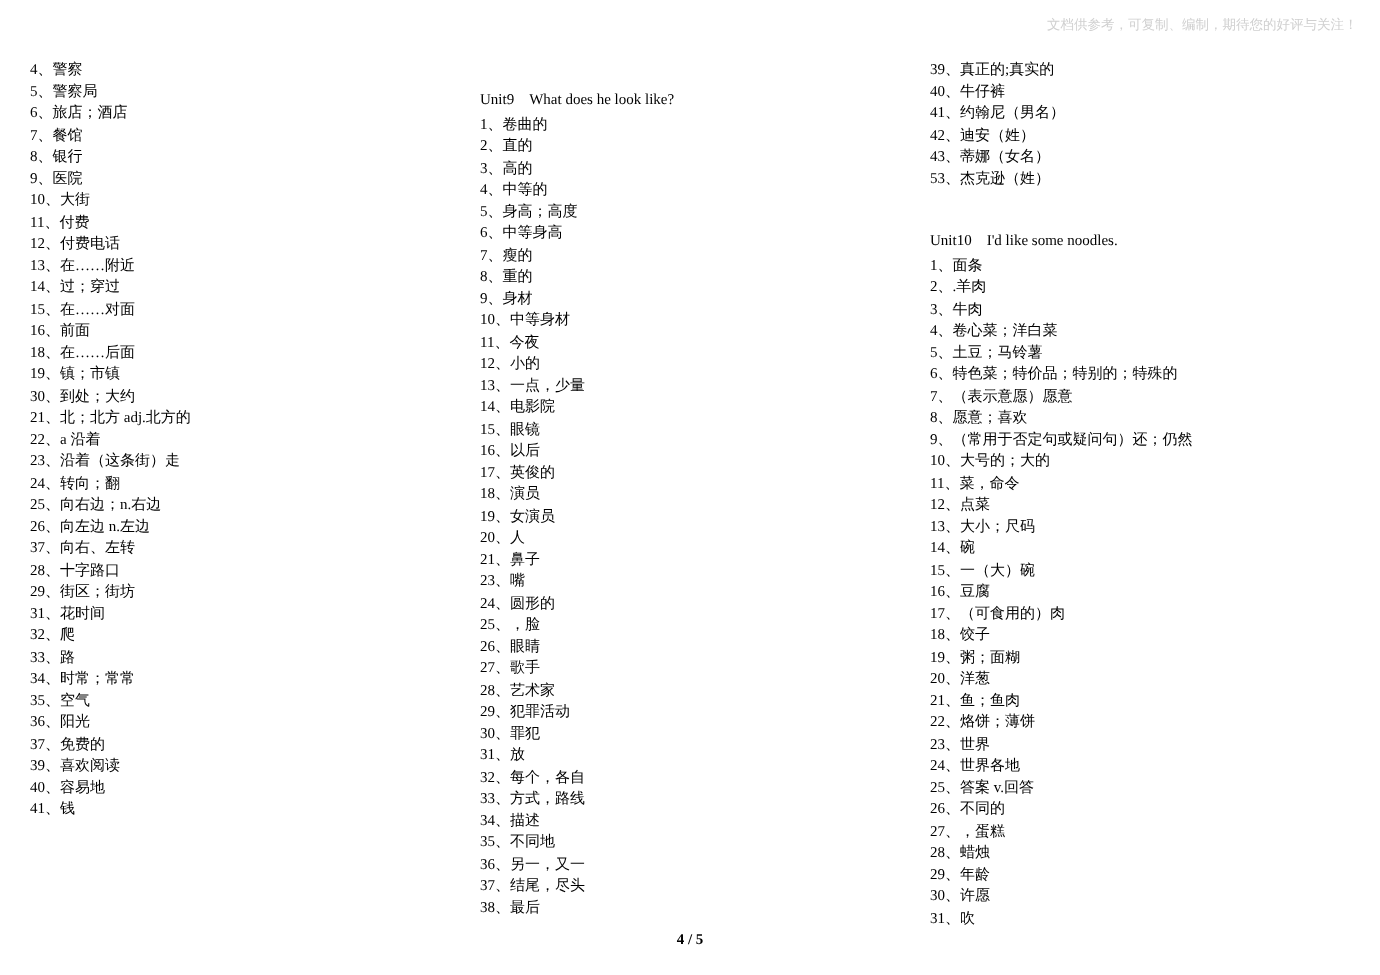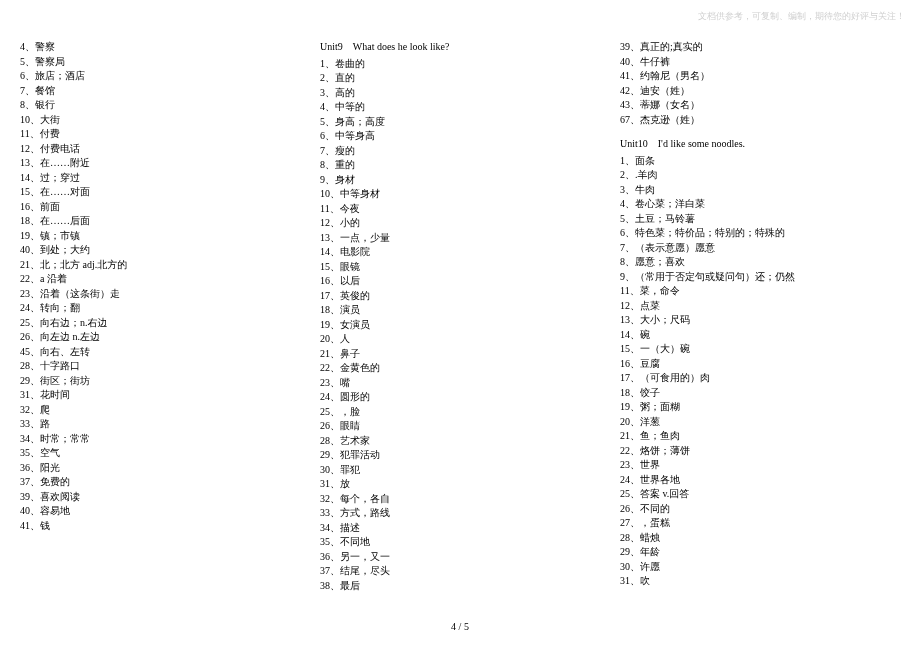--- a/index.html
+++ b/index.html
@@ -26,62 +26,64 @@
       height: 580px;
     }
     .col {
       flex: 1;
       display: flex;
       flex-direction: column;
       font-size: 10px;
       line-height: 14.5px;
     }
     .unit-title {
-      margin-top: 0;
+      margin-top: 20px;
       margin-bottom: 2px;
     }
     .item { white-space: nowrap; }
     .pagenum {
       position: absolute;
       bottom: 18px;
       left: 0;
       right: 0;
       text-align: center;
       font-size: 10px;
+      font-weight: bold;
     }
   </style>
 </head>
 <body>
 
 <div class="watermark">文档供参考，可复制、编制，期待您的好评与关注！</div>
 
 <div class="columns">
   <div class="col" id="col0">
       <div class="item">4、警察</div>
       <div class="item">5、警察局</div>
       <div class="item">6、旅店；酒店</div>
       <div class="item">7、餐馆</div>
       <div class="item">8、银行</div>
+      <div class="item">9、医院</div>
       <div class="item">10、大街</div>
       <div class="item">11、付费</div>
       <div class="item">12、付费电话</div>
       <div class="item">13、在……附近</div>
       <div class="item">14、过；穿过</div>
       <div class="item">15、在……对面</div>
       <div class="item">16、前面</div>
       <div class="item">18、在……后面</div>
       <div class="item">19、镇；市镇</div>
-      <div class="item">40、到处；大约</div>
+      <div class="item">30、到处；大约</div>
       <div class="item">21、北；北方 adj.北方的</div>
       <div class="item">22、a 沿着</div>
       <div class="item">23、沿着（这条街）走</div>
       <div class="item">24、转向；翻</div>
       <div class="item">25、向右边；n.右边</div>
       <div class="item">26、向左边 n.左边</div>
-      <div class="item">45、向右、左转</div>
+      <div class="item">37、向右、左转</div>
       <div class="item">28、十字路口</div>
       <div class="item">29、街区；街坊</div>
       <div class="item">31、花时间</div>
       <div class="item">32、爬</div>
       <div class="item">33、路</div>
       <div class="item">34、时常；常常</div>
       <div class="item">35、空气</div>
       <div class="item">36、阳光</div>
       <div class="item">37、免费的</div>
       <div class="item">39、喜欢阅读</div>
@@ -104,55 +106,56 @@
       <div class="item">12、小的</div>
       <div class="item">13、一点，少量</div>
       <div class="item">14、电影院</div>
       <div class="item">15、眼镜</div>
       <div class="item">16、以后</div>
       <div class="item">17、英俊的</div>
       <div class="item">18、演员</div>
       <div class="item">19、女演员</div>
       <div class="item">20、人</div>
       <div class="item">21、鼻子</div>
-      <div class="item">22、金黄色的</div>
       <div class="item">23、嘴</div>
       <div class="item">24、圆形的</div>
       <div class="item">25、，脸</div>
       <div class="item">26、眼睛</div>
+      <div class="item">27、歌手</div>
       <div class="item">28、艺术家</div>
       <div class="item">29、犯罪活动</div>
       <div class="item">30、罪犯</div>
       <div class="item">31、放</div>
       <div class="item">32、每个，各自</div>
       <div class="item">33、方式，路线</div>
       <div class="item">34、描述</div>
       <div class="item">35、不同地</div>
       <div class="item">36、另一，又一</div>
       <div class="item">37、结尾，尽头</div>
       <div class="item">38、最后</div>
     </div>
   <div class="col" id="col2">
       <div class="item">39、真正的;真实的</div>
       <div class="item">40、牛仔裤</div>
       <div class="item">41、约翰尼（男名）</div>
       <div class="item">42、迪安（姓）</div>
       <div class="item">43、蒂娜（女名）</div>
-      <div class="item">67、杰克逊（姓）</div>
+      <div class="item">53、杰克逊（姓）</div>
       <div style="height: 10px;"></div>
       <div class="unit-title">Unit10　I'd like some noodles.</div>
       <div class="item">1、面条</div>
       <div class="item">2、.羊肉</div>
       <div class="item">3、牛肉</div>
       <div class="item">4、卷心菜；洋白菜</div>
       <div class="item">5、土豆；马铃薯</div>
       <div class="item">6、特色菜；特价品；特别的；特殊的</div>
       <div class="item">7、（表示意愿）愿意</div>
       <div class="item">8、愿意；喜欢</div>
       <div class="item">9、（常用于否定句或疑问句）还；仍然</div>
+      <div class="item">10、大号的；大的</div>
       <div class="item">11、菜，命令</div>
       <div class="item">12、点菜</div>
       <div class="item">13、大小；尺码</div>
       <div class="item">14、碗</div>
       <div class="item">15、一（大）碗</div>
       <div class="item">16、豆腐</div>
       <div class="item">17、（可食用的）肉</div>
       <div class="item">18、饺子</div>
       <div class="item">19、粥；面糊</div>
       <div class="item">20、洋葱</div>

